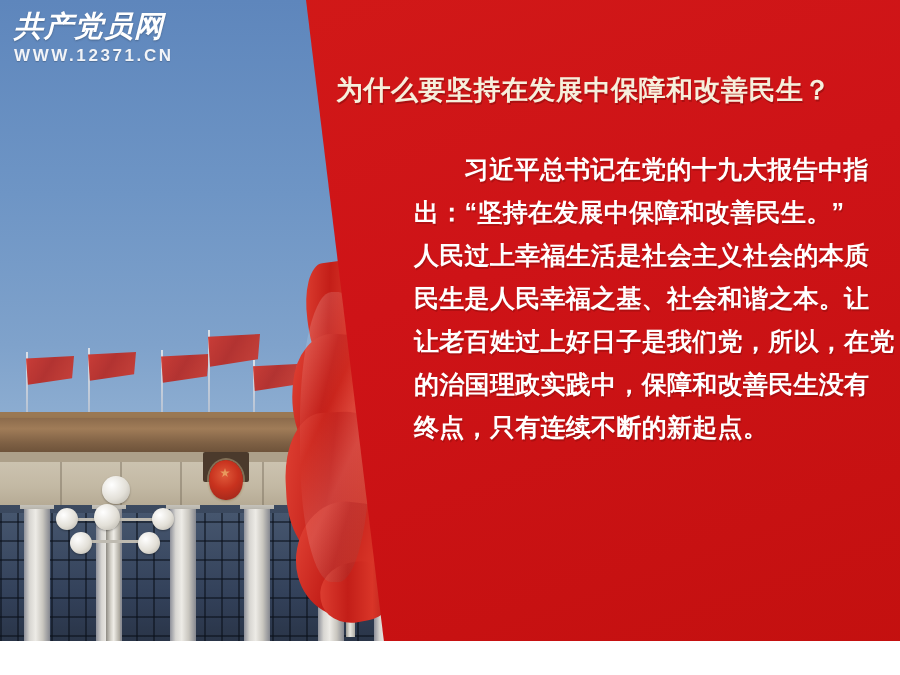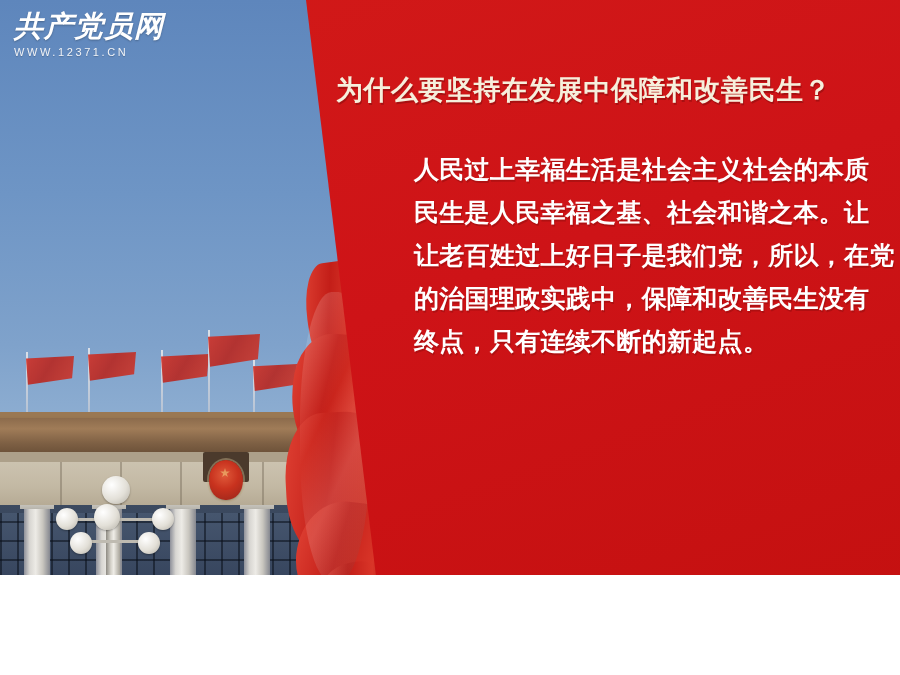--- a/index.html
+++ b/index.html
@@ -3,21 +3,21 @@
 <meta charset="utf-8">
 <style>
   html, body {
     margin: 0;
     padding: 0;
     background: #ffffff;
   }
   .poster {
     position: relative;
     width: 900px;
-    height: 575px;
+    height: 641px;
     overflow: hidden;
     background: #CE1317;
     font-family: "Liberation Sans", "DejaVu Sans", sans-serif;
   }
 
   
   .photo {
     position: absolute;
     left: 0; top: 0;
     width: 400px;
@@ -221,23 +221,23 @@
     font-weight: bold;
     font-style: italic;
     letter-spacing: 1px;
     line-height: 1;
     text-shadow: 0 1px 2px rgba(0,0,0,.25);
     white-space: nowrap;
   }
   .logo-url {
     margin-top: 5px;
     color: #F2F4F8;
-    font-size: 11px;
+    font-size: 17px;
     letter-spacing: 2.6px;
-    font-weight: normal;
+    font-weight: bold;
     text-shadow: 0 1px 1px rgba(0,0,0,.2);
     white-space: nowrap;
   }
 
   
   .title {
     position: absolute;
     left: 336px; top: 74px;
     width: 552px;
     color: #F6EFDC;
@@ -348,20 +348,22 @@
   <div class="red-edge-glow"></div>
 
   <div class="logo">
     <div class="logo-mark">共产党员网</div>
     <div class="logo-url">WWW.12371.CN</div>
   </div>
 
   <div class="title">为什么要坚持在发展中保障和改善民生？</div>
 
   <div class="body-text">
+    <div class="body-line indent">习近平总书记在党的十九大报告中指</div>
+    <div class="body-line">出：“坚持在发展中保障和改善民生。”</div>
     <div class="body-line">人民过上幸福生活是社会主义社会的本质</div>
     <div class="body-line">民生是人民幸福之基、社会和谐之本。让</div>
     <div class="body-line">让老百姓过上好日子是我们党，所以，在党</div>
     <div class="body-line">的治国理政实践中，保障和改善民生没有</div>
     <div class="body-line">终点，只有连续不断的新起点。</div>
   </div>
 
 </div>
 
 </body></html>

